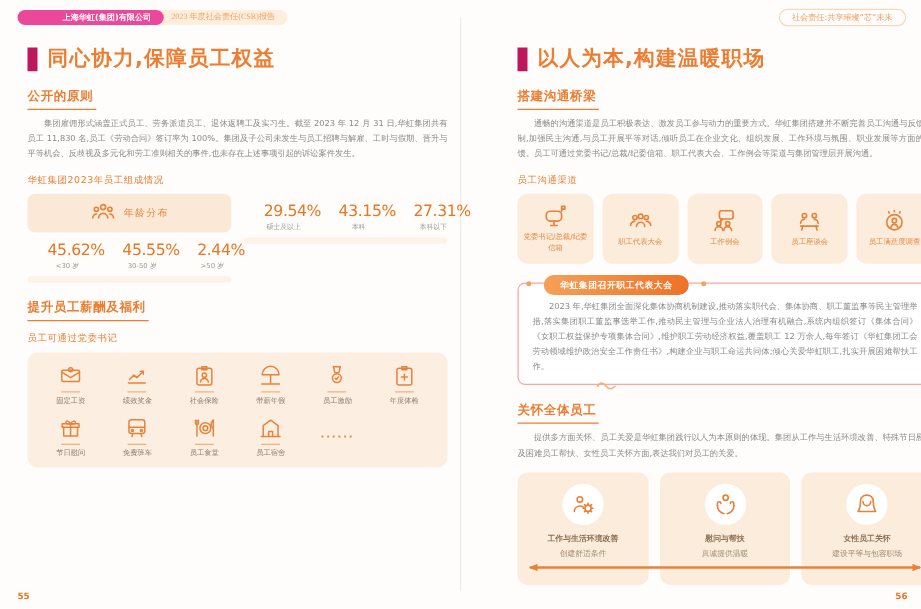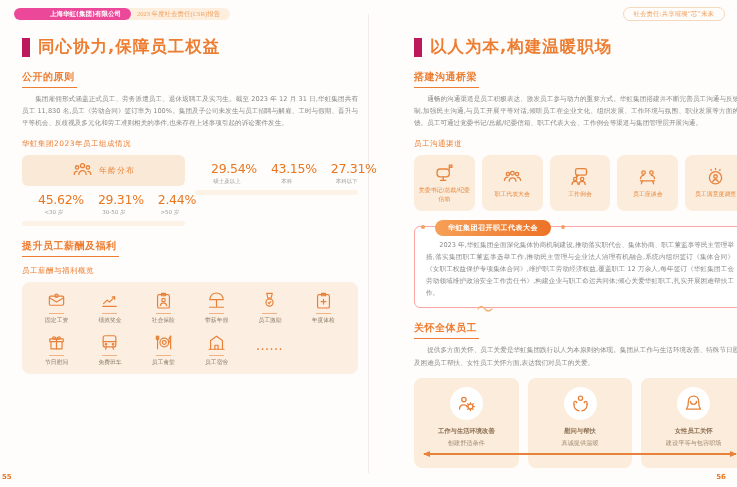--- a/index.html
+++ b/index.html
@@ -94,21 +94,21 @@
   .care-circle{width:33px;height:33px;background:#fff;border-radius:50%;display:flex;align-items:center;justify-content:center;flex:none;}
   .care-circle svg{width:21px;height:21px;}
   .care-title{margin-top:7px;font-size:6.3px;color:#8e7054;font-weight:bold;}
   .care-sub{margin-top:3px;font-size:6.2px;color:#a38c73;}
   .care-arrow{position:absolute;left:10px;right:10px;bottom:13px;height:1.4px;background:#e8823a;}
   .care-arrow::before,.care-arrow::after{content:"";position:absolute;top:-2.3px;border-top:3px solid transparent;border-bottom:3px solid transparent;}
   .care-arrow::before{left:-1px;border-right:7px solid #e8823a;}
   .care-arrow::after{right:-1px;border-left:7px solid #e8823a;}
 
   .pagenum{position:absolute;bottom:6px;font-size:7px;color:#e87722;font-weight:bold;}
-  .pagenum-left{left:2px;}
+  .pagenum-left{left:14px;}
   .pagenum-right{right:11px;}
 
   .iconset{position:absolute;width:0;height:0;overflow:hidden;}
 </style>
 </head>
 <body>
 
 <svg class="iconset" xmlns="http://www.w3.org/2000/svg" aria-hidden="true">
   <defs>
     <symbol id="icon-age" viewBox="0 0 24 24">
@@ -297,21 +297,21 @@
           <span class="stat-label">年龄分布</span>
         </div>
         <div class="stat-items">
 
             <div class="stat-item">
               <div class="stat-val">45.62%</div>
               <div class="stat-lbl">&lt;30 岁</div>
             </div>
 
             <div class="stat-item">
-              <div class="stat-val">29.31%</div>
+              <div class="stat-val">45.55%</div>
               <div class="stat-lbl">30-50 岁</div>
             </div>
 
             <div class="stat-item">
               <div class="stat-val">2.44%</div>
               <div class="stat-lbl">&gt;50 岁</div>
             </div>
           </div>
         <div class="stat-strip"></div>
       </div>
@@ -332,21 +332,21 @@
               <div class="stat-val">27.31%</div>
               <div class="stat-lbl">本科以下</div>
             </div>
           </div>
         <div class="stat-strip"></div>
       </div>
     </div>
 
     <h2 class="sec">提升员工薪酬及福利</h2>
 
-    <div class="center-head">员工薪酬与福利概览</div>
+    <div class="center-head">员工可通过党委书记</div>
     <div class="benefits-panel">
 
         <div class="benefit-item">
           <svg>
             <use href="#icon-salary"></use>
           </svg>
           <div class="b-line"></div>
           <div class="b-label">固定工资</div>
         </div>
 

